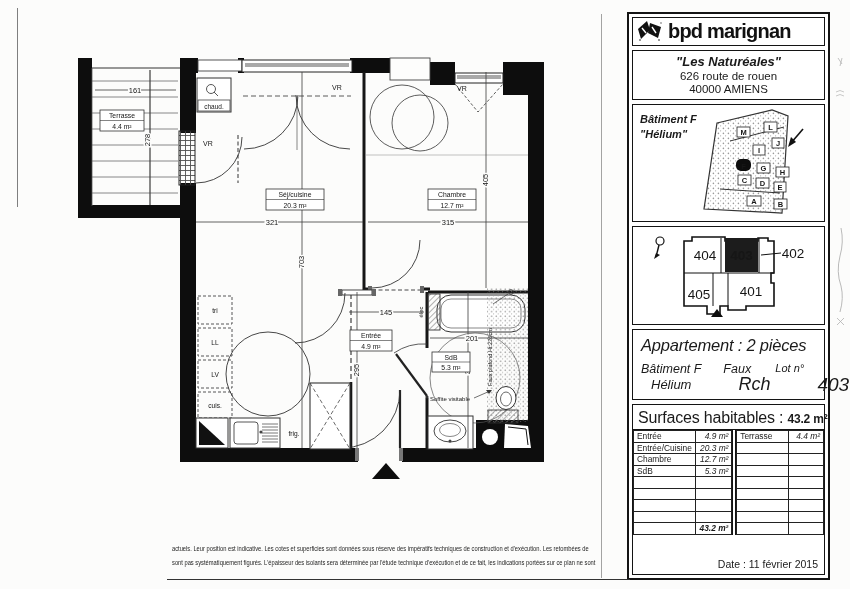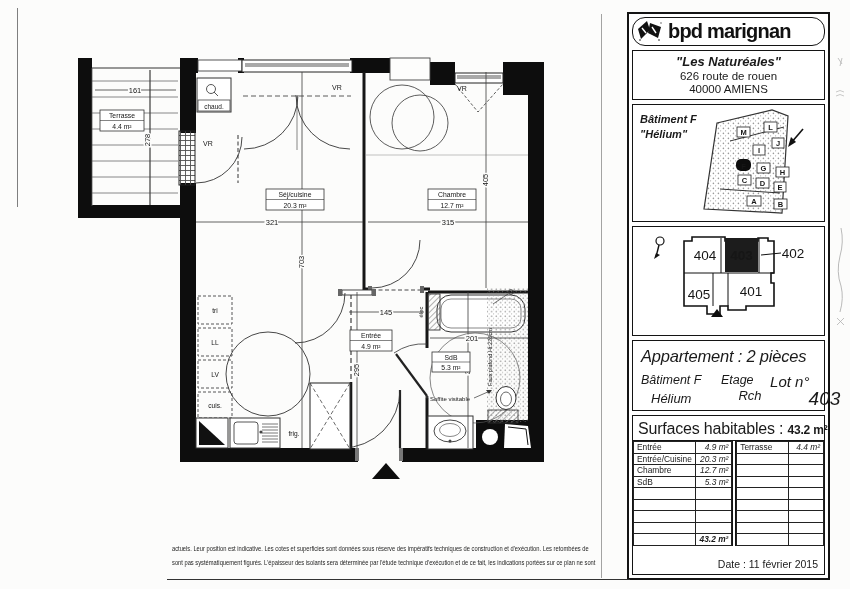--- a/index.html
+++ b/index.html
@@ -4,37 +4,37 @@
 <style>
   html,body{margin:0;padding:0;background:#e9e9e6;}
   .page{position:relative;width:850px;height:589px;background:#fcfcfb;overflow:hidden;
         font-family:"Liberation Sans",sans-serif;color:#1a1a1a;}
   .page svg text{font-family:"Liberation Sans",sans-serif;fill:#161616;}
   .plan-svg{position:absolute;left:0;top:0;}
   
   .panel{position:absolute;left:627px;top:12px;width:203px;height:568px;border:2px solid #141414;
          background:#fff;box-sizing:border-box;padding:3px;display:flex;flex-direction:column;gap:4px;}
   .pbox{border:1.6px solid #141414;background:#fff;box-sizing:border-box;position:relative;}
-  .logo-box{height:29px;display:flex;align-items:center;gap:5px;padding:4px 4px;border-radius:13px;}
+  .logo-box{height:29px;display:flex;align-items:center;gap:5px;padding:4px 4px;}
   .logo-text{font-size:20px;font-weight:bold;letter-spacing:-0.8px;color:#111;white-space:nowrap;}
   .addr-box{height:50px;text-align:center;padding-top:3px;}
   .res-name{font-size:13px;font-weight:bold;font-style:italic;}
   .addr-line{font-size:11.5px;margin-top:1px;}
   .bat-box{height:118px;}
   .bat-label{position:absolute;left:7px;top:7px;font-size:11px;font-weight:bold;font-style:italic;line-height:15px;}
-  .key-box{height:110px;text-align:center;}
+  .key-box{height:99px;text-align:center;}
   .apt-box{height:71px;padding:4px 8px;box-sizing:border-box;font-style:italic;}
   .apt-title{font-size:16.5px;letter-spacing:-0.2px;margin-top:2px;}
   .apt-row{display:flex;margin-top:7px;}
   .apt-row2{display:flex;margin-top:1px;gap:47px;}
   .apt-c1{width:40%;font-size:12.5px;}
   .apt-c2{width:30%;font-size:12.5px;text-align:center;}
-  .apt-c3{width:30%;font-size:15px;text-align:center;}
+  .apt-c3{width:30%;font-size:11px;text-align:center;}
   .apt-v1{width:40%;font-size:13px;padding-left:10px;}
-  .apt-v2{width:30%;font-size:13px;text-align:center;margin-top:-3px;}
+  .apt-v2{width:30%;font-size:18px;text-align:center;margin-top:-3px;}
   .apt-v3{width:30%;font-size:19px;text-align:center;margin-top:-3px;}
   .surf-box{flex:1;display:flex;flex-direction:column;}
   .surf-head{font-size:16px;letter-spacing:-0.2px;padding:4px 4px 2px 5px;white-space:nowrap;}
   .surf-total-head{font-size:12px;font-weight:bold;}
   .surf-tables{display:flex;border-top:1.4px solid #141414;}
   table.surf{border-collapse:collapse;table-layout:fixed;}
   table.surf td{border:1px solid #222;height:10.5px;font-size:8.4px;padding:0 3px;overflow:hidden;white-space:nowrap;}
   td.lbl{width:60px;}
   td.val{width:36px;text-align:right;font-style:italic;}
   td.lblr{width:52px;}
@@ -415,21 +415,21 @@
           <text x="118" y="69">401</text>
         </g>
         <polygon points="84,82 78,90 90,90" fill="#0d0d0d"></polygon>
       </svg>
     </div>
 
     <div class="pbox apt-box">
       <div class="apt-title">Appartement : 2 pièces</div>
       <div class="apt-row">
         <div class="apt-c1">Bâtiment F</div>
-        <div class="apt-c2">Etage</div>
+        <div class="apt-c2">Faux</div>
         <div class="apt-c3">Lot n°</div>
       </div>
       <div class="apt-row2">
         <div class="apt-v1">Hélium</div>
         <div class="apt-v2">Rch</div>
         <div class="apt-v3">403</div>
       </div>
     </div>
 
     <div class="pbox surf-box">

